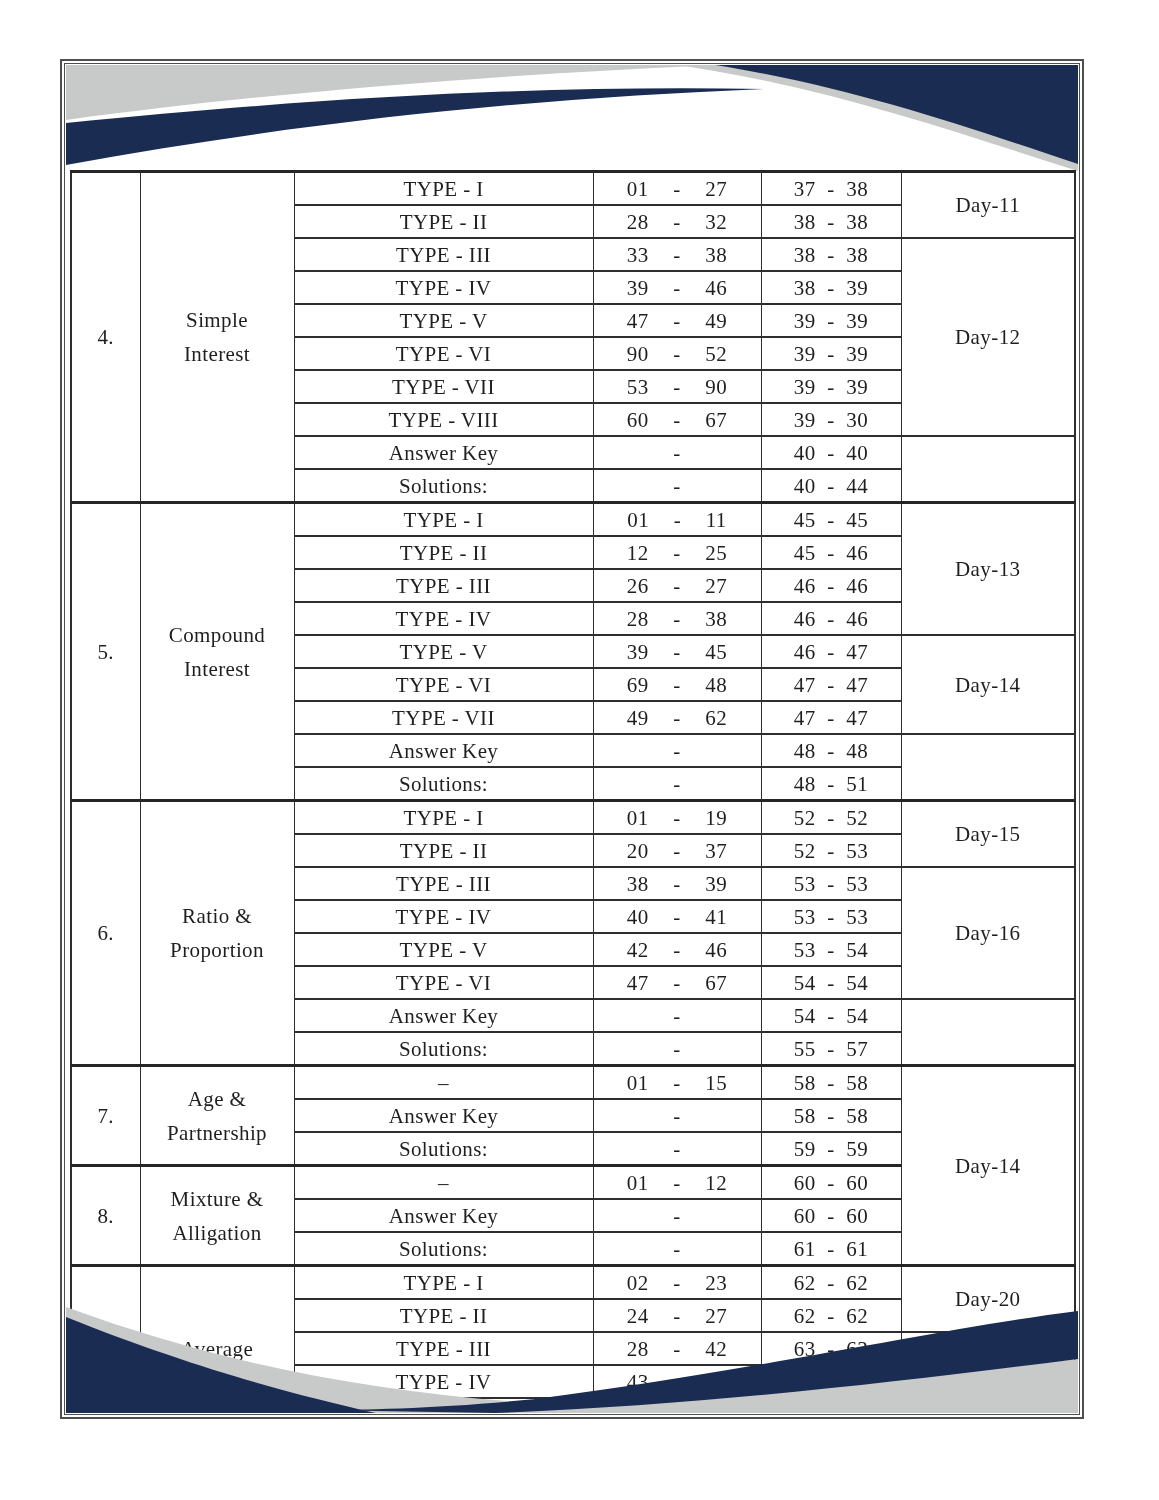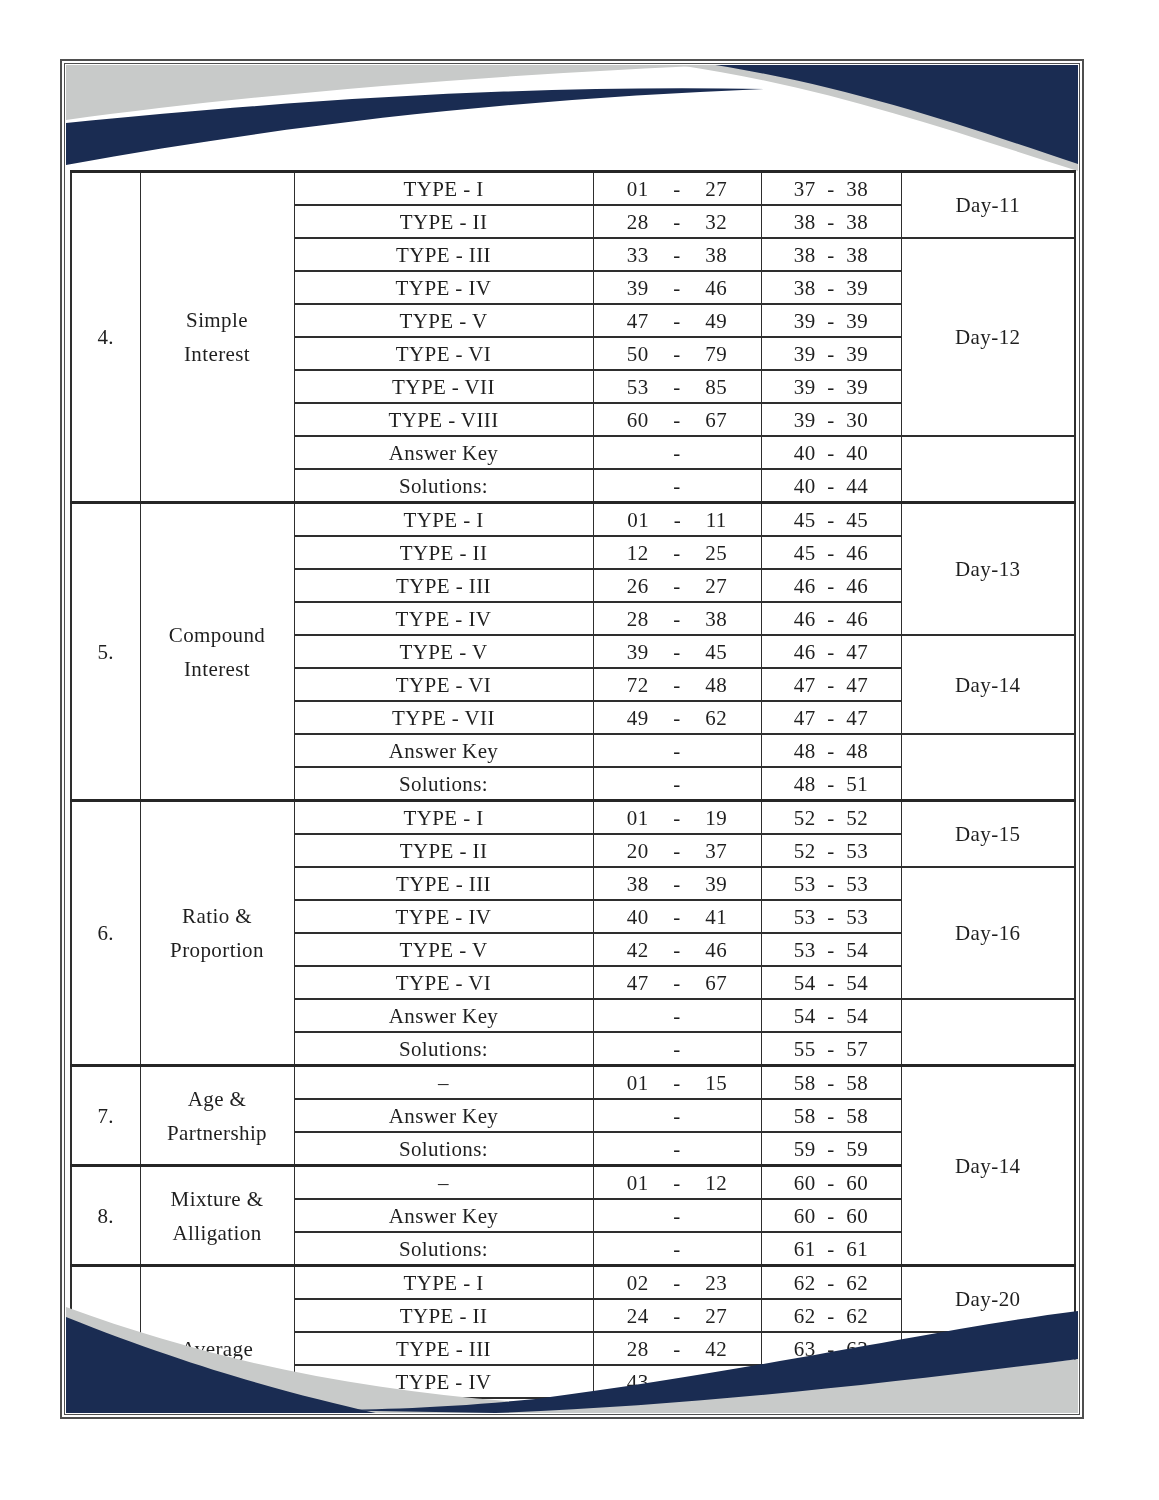--- a/index.html
+++ b/index.html
@@ -97,26 +97,26 @@
               <td class="q">39 - 46</td>
               <td class="pages">38 - 39</td>
             </tr>
             <tr>
               <td class="type">TYPE - V</td>
               <td class="q">47 - 49</td>
               <td class="pages">39 - 39</td>
             </tr>
             <tr>
               <td class="type">TYPE - VI</td>
-              <td class="q">50 - 79</td>
+              <td class="q">90 - 52</td>
               <td class="pages">39 - 39</td>
             </tr>
             <tr>
               <td class="type">TYPE - VII</td>
-              <td class="q">53 - 85</td>
+              <td class="q">53 - 90</td>
               <td class="pages">39 - 39</td>
             </tr>
             <tr>
               <td class="type">TYPE - VIII</td>
               <td class="q">60 - 67</td>
               <td class="pages">39 - 30</td>
             </tr>
             <tr>
               <td class="type">Answer Key</td>
               <td class="q dash">-</td>
@@ -155,21 +155,21 @@
               <td class="pages">46 - 46</td>
             </tr>
             <tr>
               <td class="type">TYPE - V</td>
               <td class="q">39 - 45</td>
               <td class="pages">46 - 47</td>
               <td class="day" rowspan="3">Day-14</td>
             </tr>
             <tr>
               <td class="type">TYPE - VI</td>
-              <td class="q">72 - 48</td>
+              <td class="q">69 - 48</td>
               <td class="pages">47 - 47</td>
             </tr>
             <tr>
               <td class="type">TYPE - VII</td>
               <td class="q">49 - 62</td>
               <td class="pages">47 - 47</td>
             </tr>
             <tr>
               <td class="type">Answer Key</td>
               <td class="q dash">-</td>

